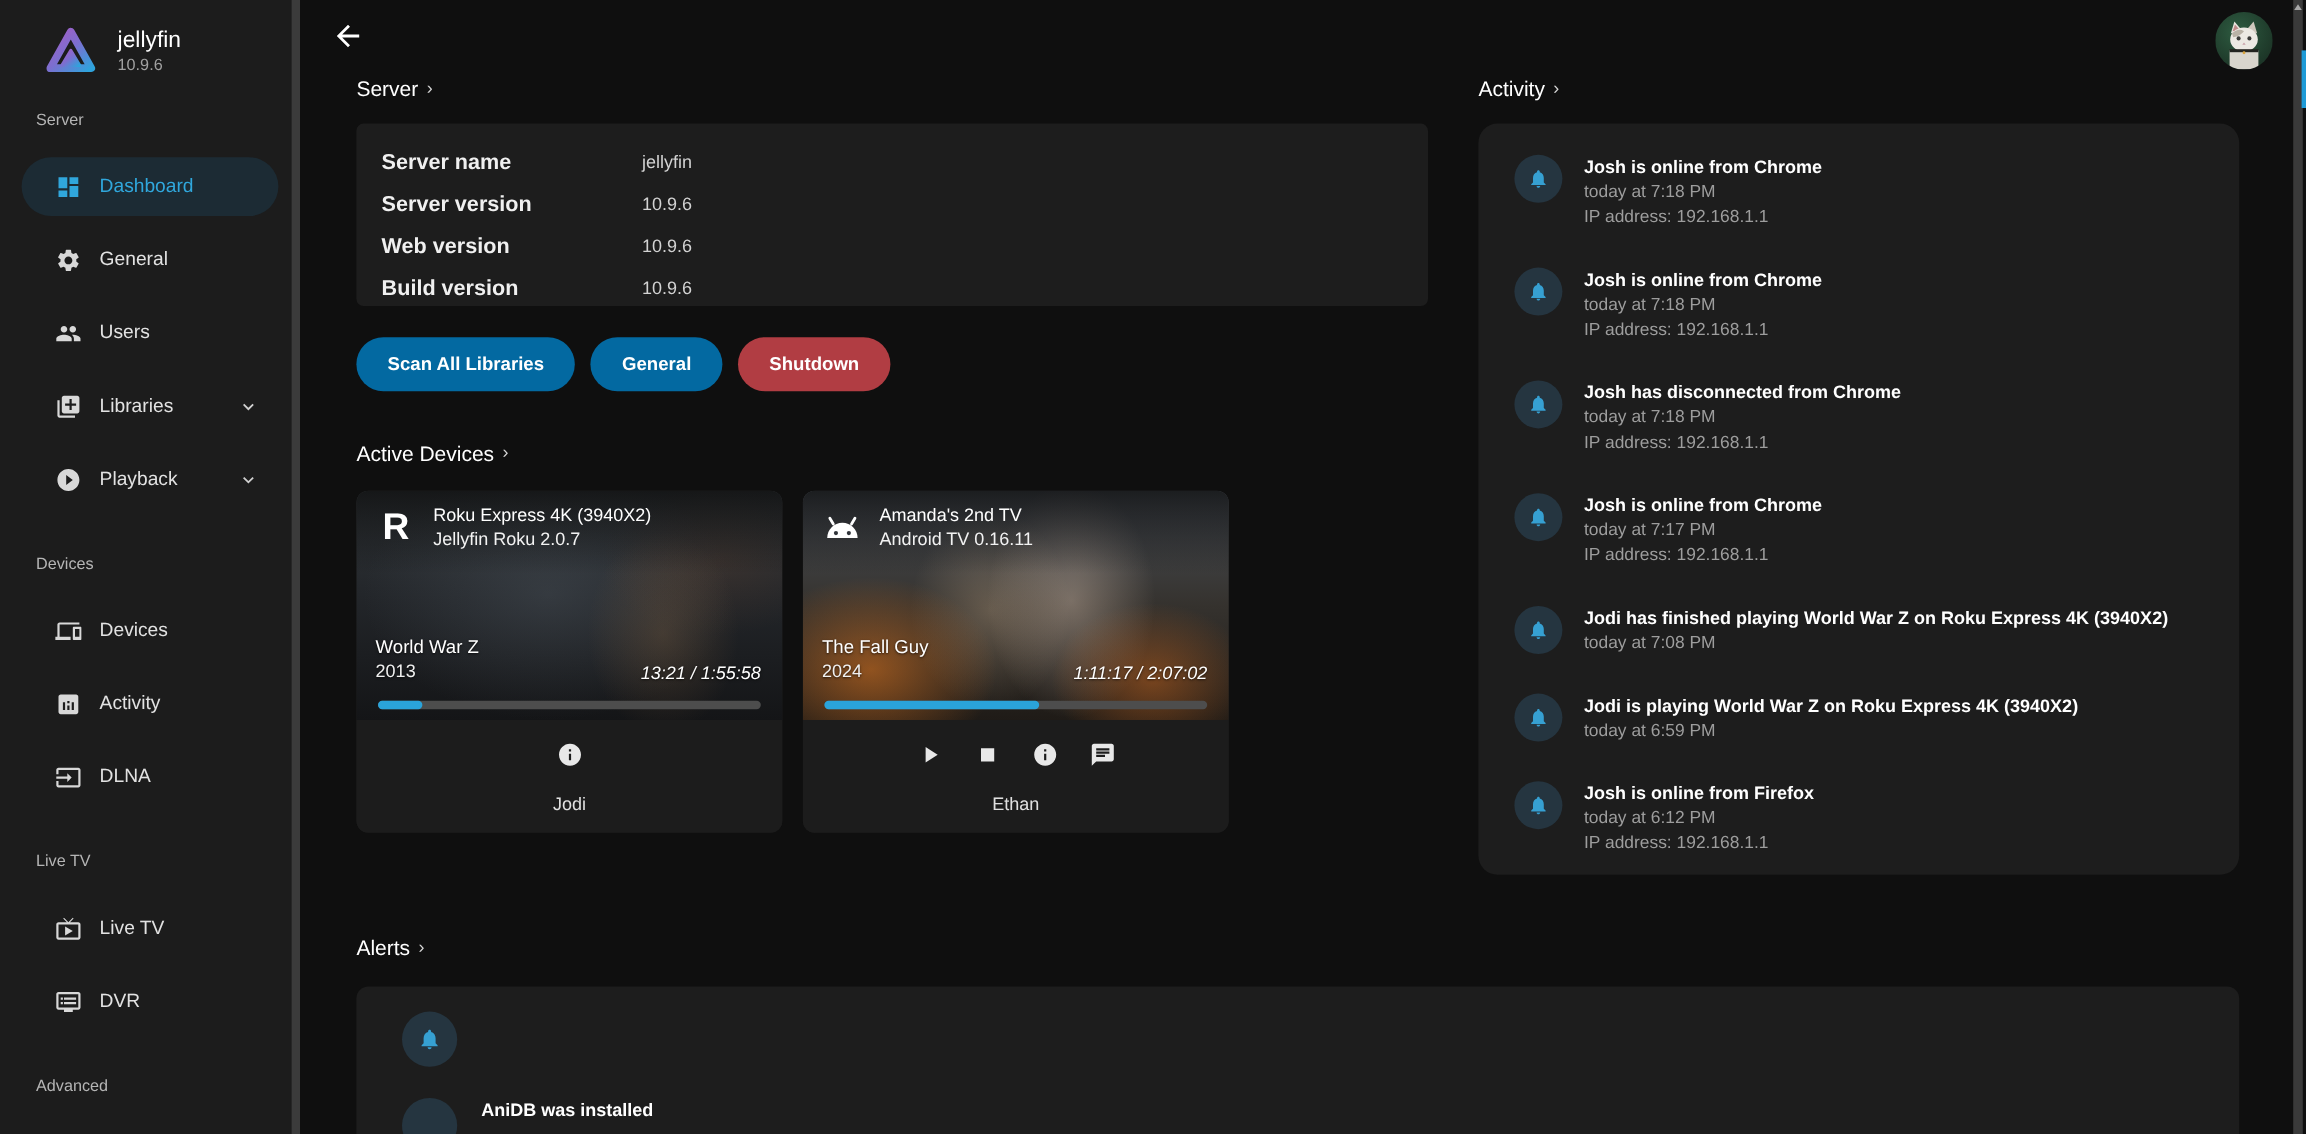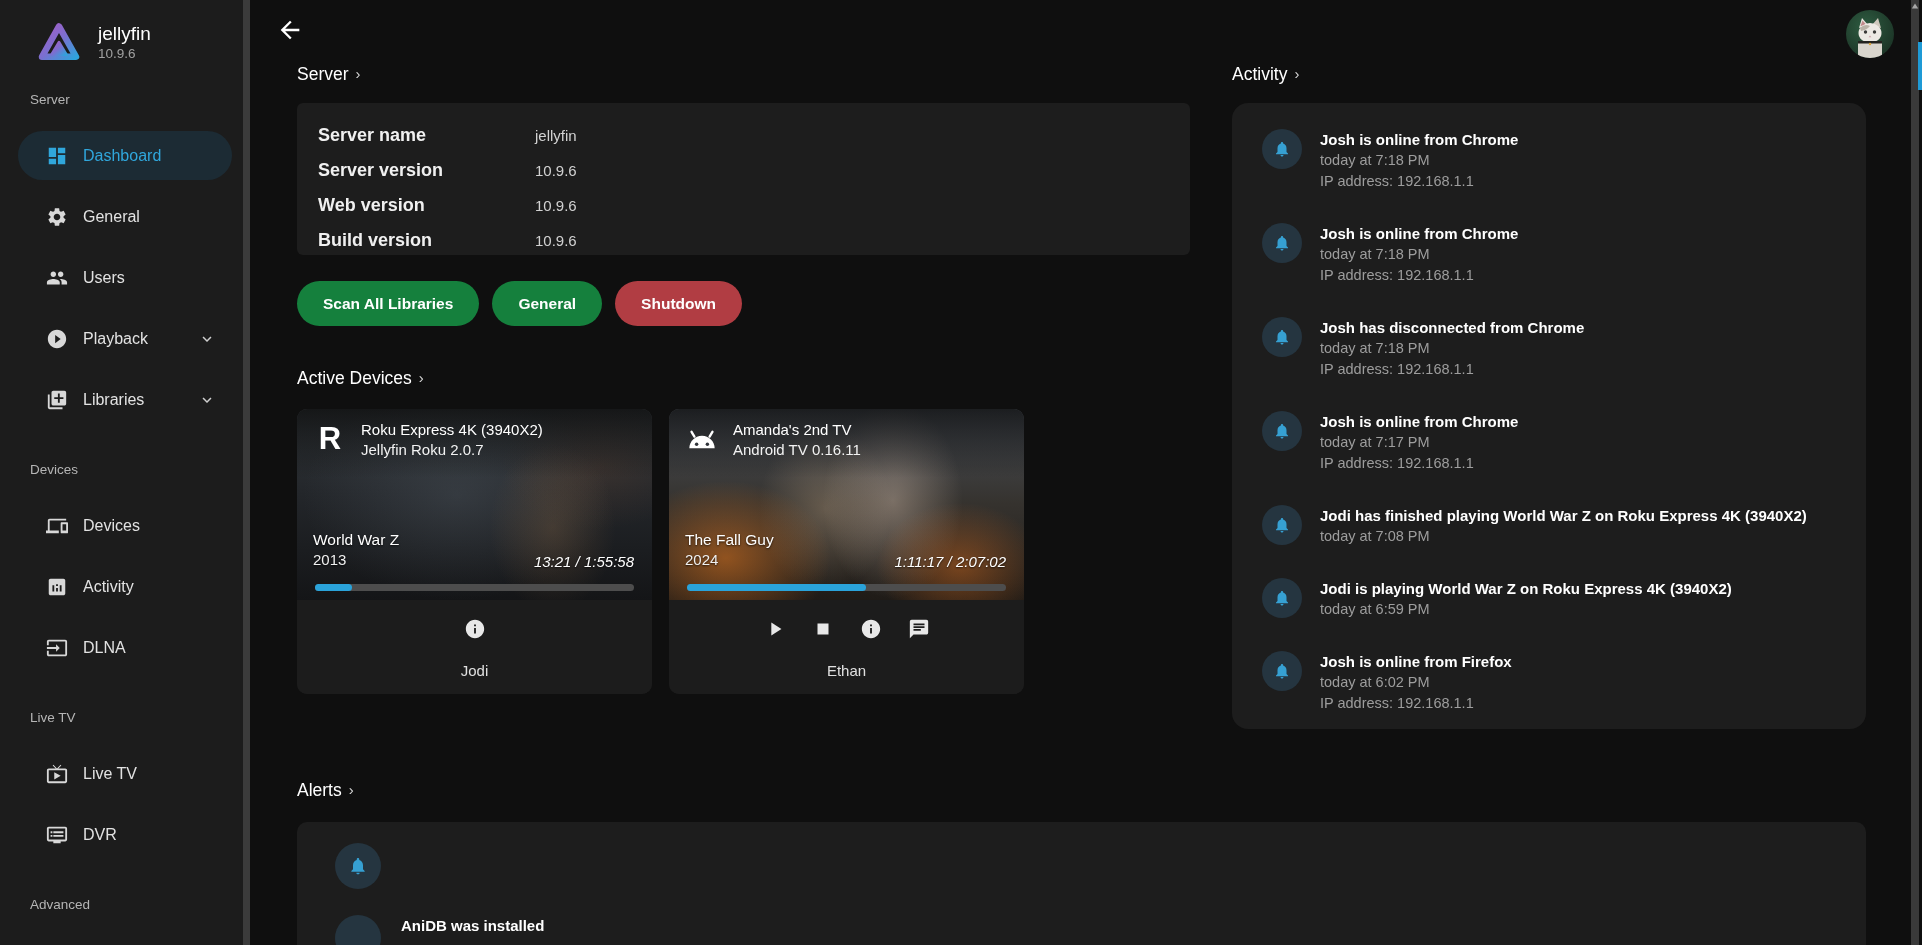--- a/index.html
+++ b/index.html
@@ -33,21 +33,21 @@
   .section-heading{position:absolute;display:flex;align-items:center;gap:7px;font-size:17.5px;color:#ffffff;cursor:pointer;}
   .section-heading .chev{font-size:15px;color:#d6d6d6;transform:translateY(-1px);}
 
   
   #server-card{position:absolute;left:297px;top:103px;width:893px;height:152px;background:#1d1d1d;border-radius:6px;padding-top:15px;box-sizing:border-box;}
   .srv-row{display:flex;height:35px;align-items:center;padding-left:21px;}
   .srv-label{width:217px;font-weight:bold;font-size:18px;color:#f0f0f0;}
   .srv-value{font-size:15px;color:#d2d2d2;}
 
   #server-buttons{position:absolute;left:297px;top:281px;display:flex;gap:13px;}
-  .pill{height:45px;border:none;border-radius:23px;padding:0 26px;background:#15803d;color:#ffffff;
+  .pill{height:45px;border:none;border-radius:23px;padding:0 26px;background:#0369a1;color:#ffffff;
         font-family:inherit;font-size:15.5px;font-weight:bold;cursor:pointer;}
   .pill.danger{background:#b13d43;}
 
   
   #devices-row{position:absolute;left:297px;top:409px;display:flex;gap:17px;}
   .dev-card{width:355px;height:285px;border-radius:10px;overflow:hidden;background:#1c1c1c;position:relative;}
   .media{position:relative;height:191px;}
   .media.bg0{background:
       radial-gradient(90px 120px at 72% 62%, rgba(150,110,70,.28), transparent 70%),
       radial-gradient(140px 90px at 85% 30%, rgba(110,70,45,.25), transparent 70%),
@@ -144,37 +144,37 @@
           <span class="icon">
             <svg viewBox="0 0 24 24">
               <path fill="currentColor" d="M16 11c1.66 0 2.99-1.34 2.99-3S17.66 5 16 5c-1.66 0-3 1.34-3 3s1.34 3 3 3zm-8 0c1.66 0 2.99-1.34 2.99-3S9.66 5 8 5C6.34 5 5 6.34 5 8s1.34 3 3 3zm0 2c-2.33 0-7 1.17-7 3.5V19h14v-2.5c0-2.33-4.67-3.5-7-3.5zm8 0c-.29 0-.62.02-.97.05 1.16.84 1.97 1.97 1.97 3.45V19h6v-2.5c0-2.33-4.67-3.5-7-3.5z"></path>
             </svg>
           </span>
           <span class="lbl">Users</span>
         </div>
         <div class="side-item">
           <span class="icon">
             <svg viewBox="0 0 24 24">
+              <path fill="currentColor" d="M4 6H2v14c0 1.1.9 2 2 2h14v-2H4V6zm16-4H8c-1.1 0-2 .9-2 2v12c0 1.1.9 2 2 2h12c1.1 0 2-.9 2-2V4c0-1.1-.9-2-2-2zm-1 9h-4v4h-2v-4H9V9h4V5h2v4h4v2z"></path>
+            </svg>
+          </span>
+          <span class="lbl">Libraries</span>
+          <span class="icon chev">
+            <svg viewBox="0 0 24 24">
+              <path fill="currentColor" d="M16.59 8.59 12 13.17 7.41 8.59 6 10l6 6 6-6z"></path>
+            </svg>
+          </span>
+        </div>
+        <div class="side-item">
+          <span class="icon">
+            <svg viewBox="0 0 24 24">
               <path fill="currentColor" d="M12 2C6.48 2 2 6.48 2 12s4.48 10 10 10 10-4.48 10-10S17.52 2 12 2zm-2 14.5v-9l6 4.5-6 4.5z"></path>
             </svg>
           </span>
           <span class="lbl">Playback</span>
-          <span class="icon chev">
-            <svg viewBox="0 0 24 24">
-              <path fill="currentColor" d="M16.59 8.59 12 13.17 7.41 8.59 6 10l6 6 6-6z"></path>
-            </svg>
-          </span>
-        </div>
-        <div class="side-item">
-          <span class="icon">
-            <svg viewBox="0 0 24 24">
-              <path fill="currentColor" d="M4 6H2v14c0 1.1.9 2 2 2h14v-2H4V6zm16-4H8c-1.1 0-2 .9-2 2v12c0 1.1.9 2 2 2h12c1.1 0 2-.9 2-2V4c0-1.1-.9-2-2-2zm-1 9h-4v4h-2v-4H9V9h4V5h2v4h4v2z"></path>
-            </svg>
-          </span>
-          <span class="lbl">Libraries</span>
           <span class="icon chev">
             <svg viewBox="0 0 24 24">
               <path fill="currentColor" d="M16.59 8.59 12 13.17 7.41 8.59 6 10l6 6 6-6z"></path>
             </svg>
           </span>
         </div>
         <div class="side-section-label">Devices</div>
         <div class="side-item">
           <span class="icon">
             <svg viewBox="0 0 24 24">
@@ -486,21 +486,21 @@
       <div class="act-entry">
         <div class="bell-avatar">
           <span class="icon">
             <svg viewBox="0 0 24 24">
               <path fill="currentColor" d="M12 22c1.1 0 2-.9 2-2h-4c0 1.1.89 2 2 2zm6-6v-5c0-3.07-1.64-5.64-4.5-6.32V4c0-.83-.67-1.5-1.5-1.5s-1.5.67-1.5 1.5v.68C7.63 5.36 6 7.92 6 11v5l-2 2v1h16v-1l-2-2z"></path>
             </svg>
           </span>
         </div>
         <div class="act-lines">
           <div class="act-title">Josh is online from Firefox</div>
-          <div class="act-sub">today at 6:02 PM</div>
+          <div class="act-sub">today at 6:12 PM</div>
           <div class="act-sub">IP address: 192.168.1.1</div>
         </div>
       </div>
     </div>
 
   <div id="alerts-card">
       <div class="alert-entry">
         <div class="bell-avatar">
           <span class="icon">
             <svg viewBox="0 0 24 24">

